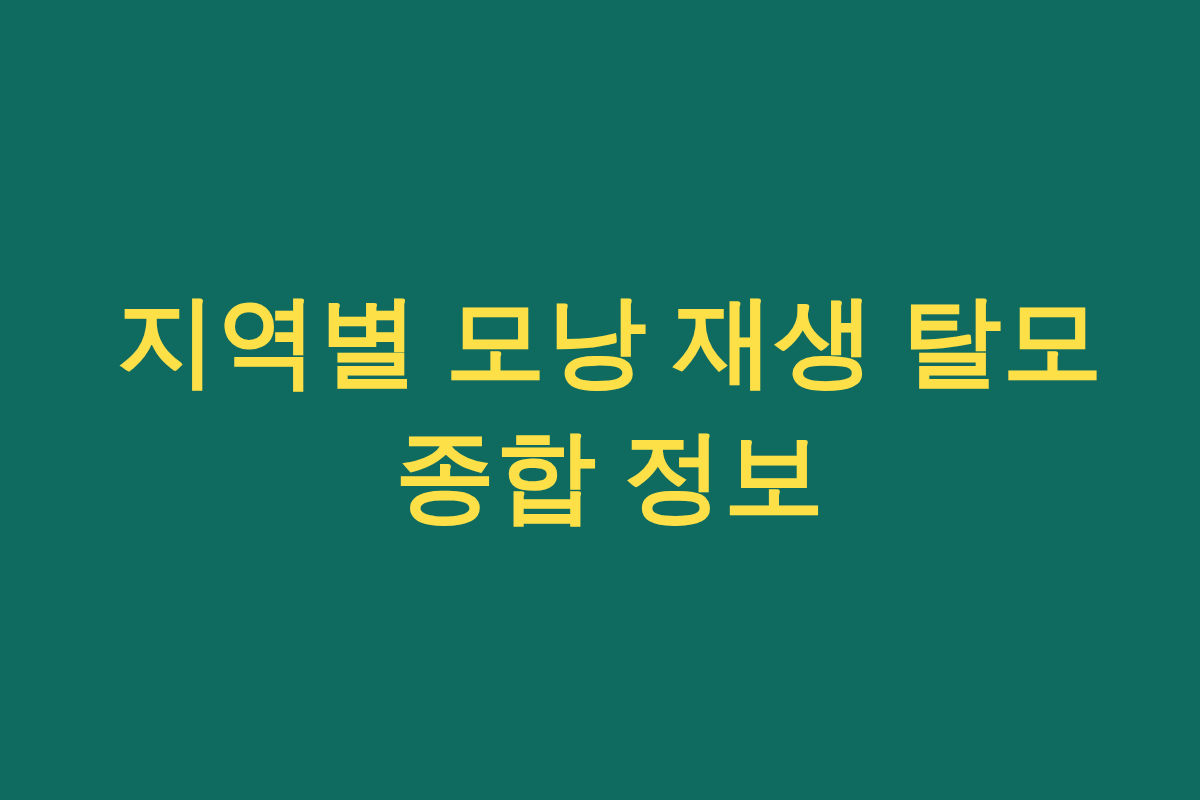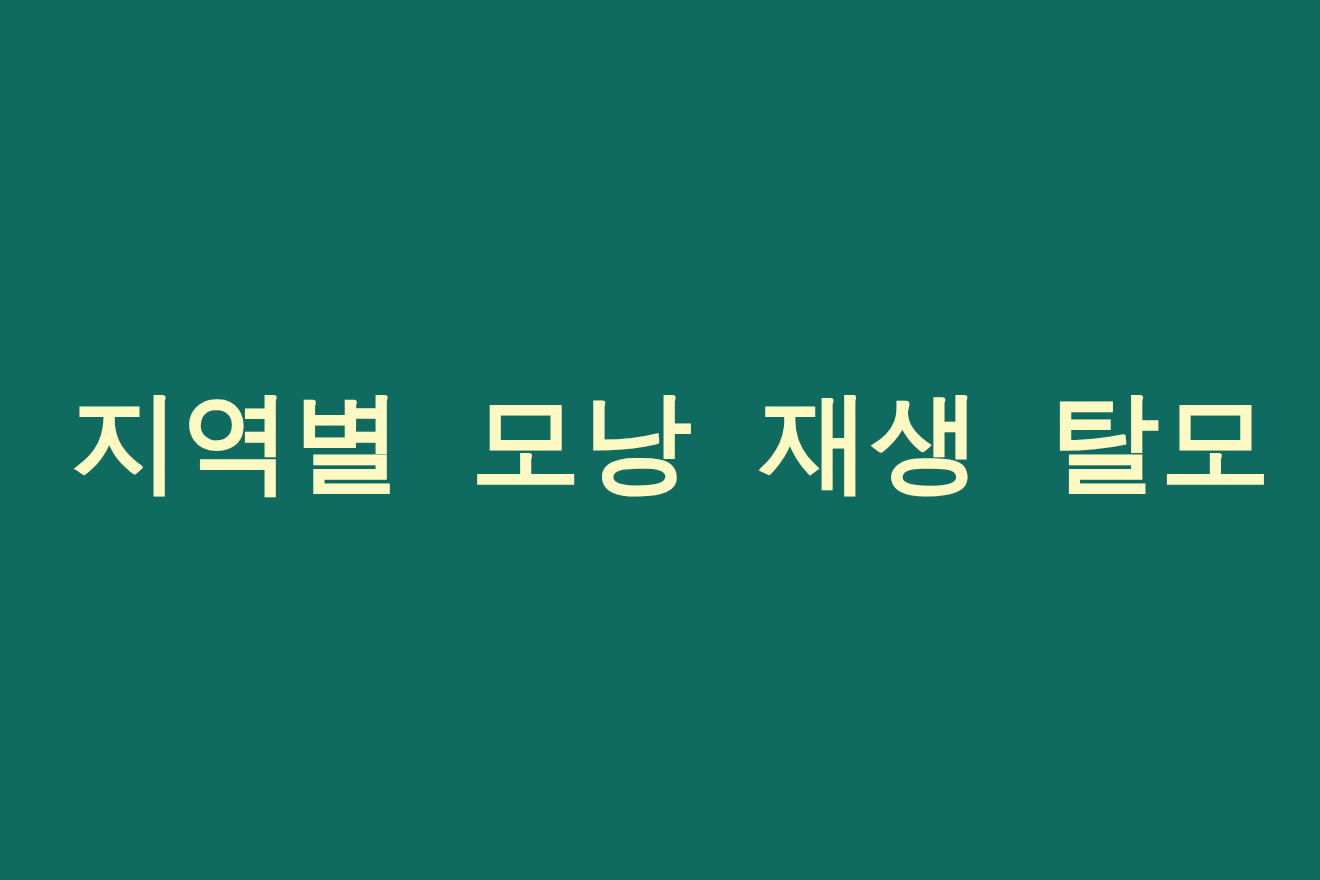--- a/index.html
+++ b/index.html
@@ -27,35 +27,36 @@
   }
 
   .title-block {
     width: 1120px;
     text-align: center;
     margin-top: 18px;
   }
 
   .title-line {
     display: block;
-    color: #fef9c3;
-    font-family: Liberation Mono, monospace;
+    color: #fde047;
+    font-family: Liberation Serif, serif;
     font-size: 100px;
     font-weight: 700;
     line-height: 135px;
     letter-spacing: 1px;
     white-space: nowrap;
     margin-left: 20px;
   }
 </style>
 </head>
 <body>
 
 <div class="card">
 
   <div class="title-block">
 
     <span class="title-line">지역별 모낭 재생 탈모</span>
 
 
+    <span class="title-line">종합 정보</span>
 
   </div>
 </div>
 
 </body></html>

